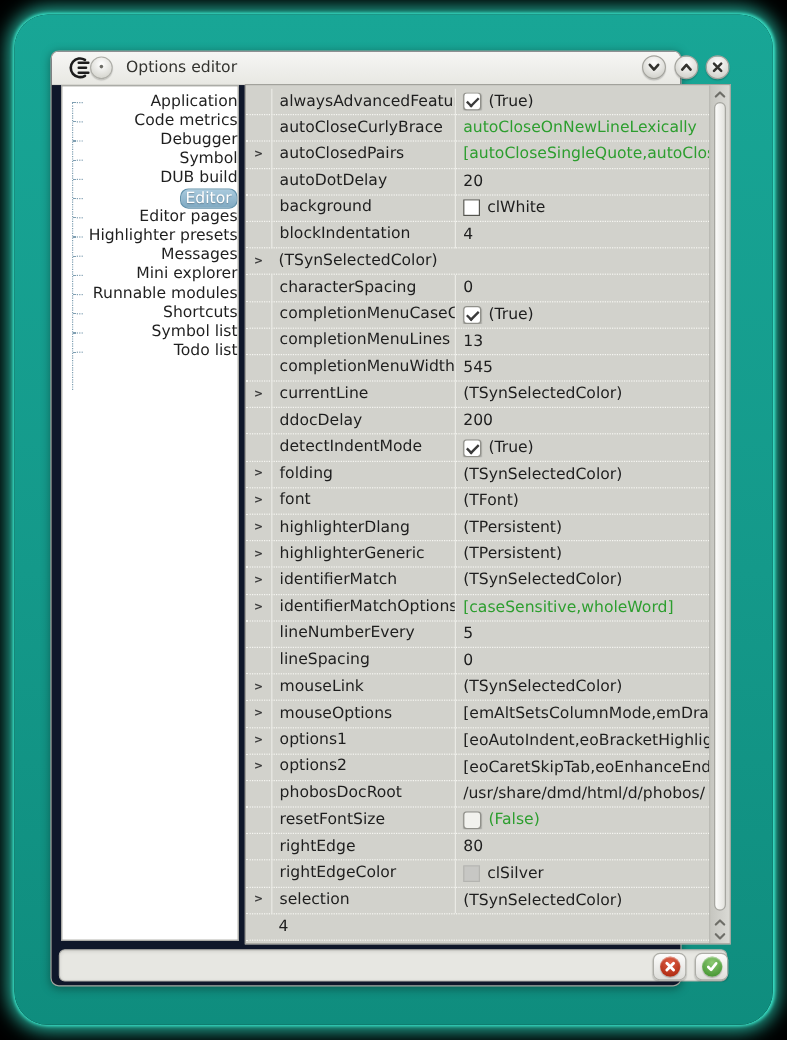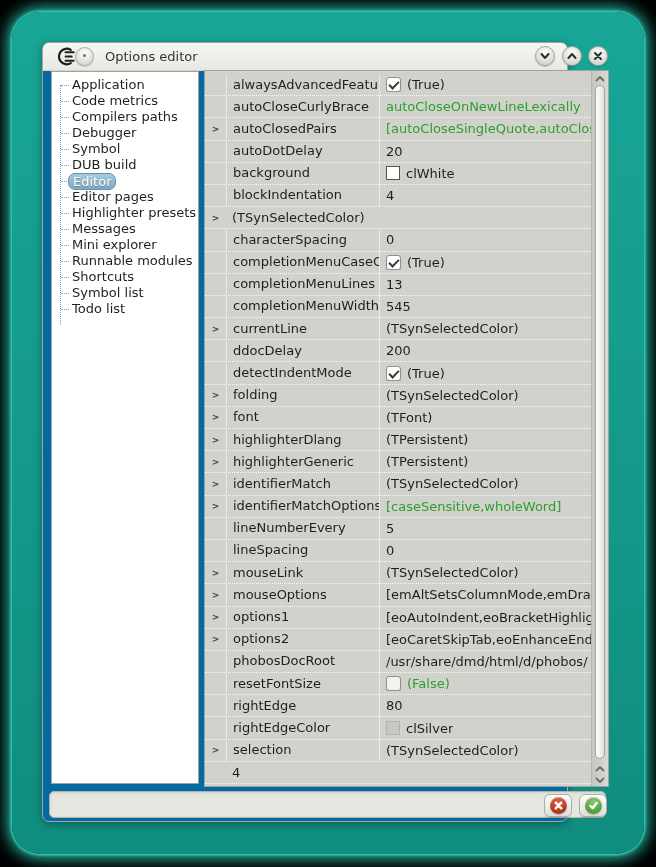--- a/index.html
+++ b/index.html
@@ -9,21 +9,21 @@
     -webkit-font-smoothing:antialiased;
   }
   .teal-frame{
     position:absolute;left:12px;top:12px;width:632px;height:842px;
     border-radius:28px;
     background:linear-gradient(180deg,#18a696 0%,#14998a 55%,#0f8d7e 100%);
     box-shadow:0 0 16px 4px rgba(48,232,205,.85), 0 0 3px 1px rgba(80,255,225,.9);
   }
   .window{
     position:absolute;left:42px;top:42px;width:526px;height:780px;
-    background:#0369a1;border:1px solid #a5a59f;border-radius:7px;
+    background:#0f172a;border:1px solid #a5a59f;border-radius:7px;
     box-shadow:inset 0 1px 0 rgba(255,255,255,.85), 0 2px 8px rgba(0,0,0,.35);
     box-sizing:border-box;
   }
   
   .titlebar{
     position:absolute;left:0;top:0;right:0;height:27px;
     border-radius:6px 6px 0 0;
     background:linear-gradient(#f6f6f4,#e8e8e3);
     border-bottom:1px solid #d6d6d0;
   }
@@ -46,21 +46,21 @@
     box-shadow:0 1px 1px rgba(0,0,0,.2);
     display:flex;align-items:center;justify-content:center;
   }
   .win-btn svg{display:block;}
   .btn-shade{left:492px;} .btn-max{left:519px;} .btn-close{left:545px;}
   
   .sidebar{
     position:absolute;left:8px;top:28px;width:148px;height:713px;
     background:#ffffff;border:1px solid #a2a29c;box-sizing:border-box;overflow:hidden;
   }
-  .tree{position:relative;padding-top:5px;}
+  .tree{position:relative;padding-top:5px;text-align:right;}
   .tree::before{
     content:"";position:absolute;left:8px;top:13px;height:240px;
     border-left:1px dotted #7f9fb2;
   }
   .tree-item{
     position:relative;height:16px;line-height:16px;padding-left:20px;
     font-size:13px;color:#1f1f1f;white-space:nowrap;cursor:default;
   }
   .tree-item::before{
     content:"";position:absolute;left:9px;top:8px;width:8px;
@@ -181,23 +181,20 @@
     </div>
   </div>
 
   <div class="sidebar">
     <div class="tree">
         <div class="tree-item">
     <span class="lbl">Application</span>
   </div>
         <div class="tree-item">
     <span class="lbl">Code metrics</span>
-  </div>
-        <div class="tree-item">
-    <span class="lbl">Compilers paths</span>
   </div>
         <div class="tree-item">
     <span class="lbl">Debugger</span>
   </div>
         <div class="tree-item">
     <span class="lbl">Symbol</span>
   </div>
         <div class="tree-item">
     <span class="lbl">DUB build</span>
   </div>

